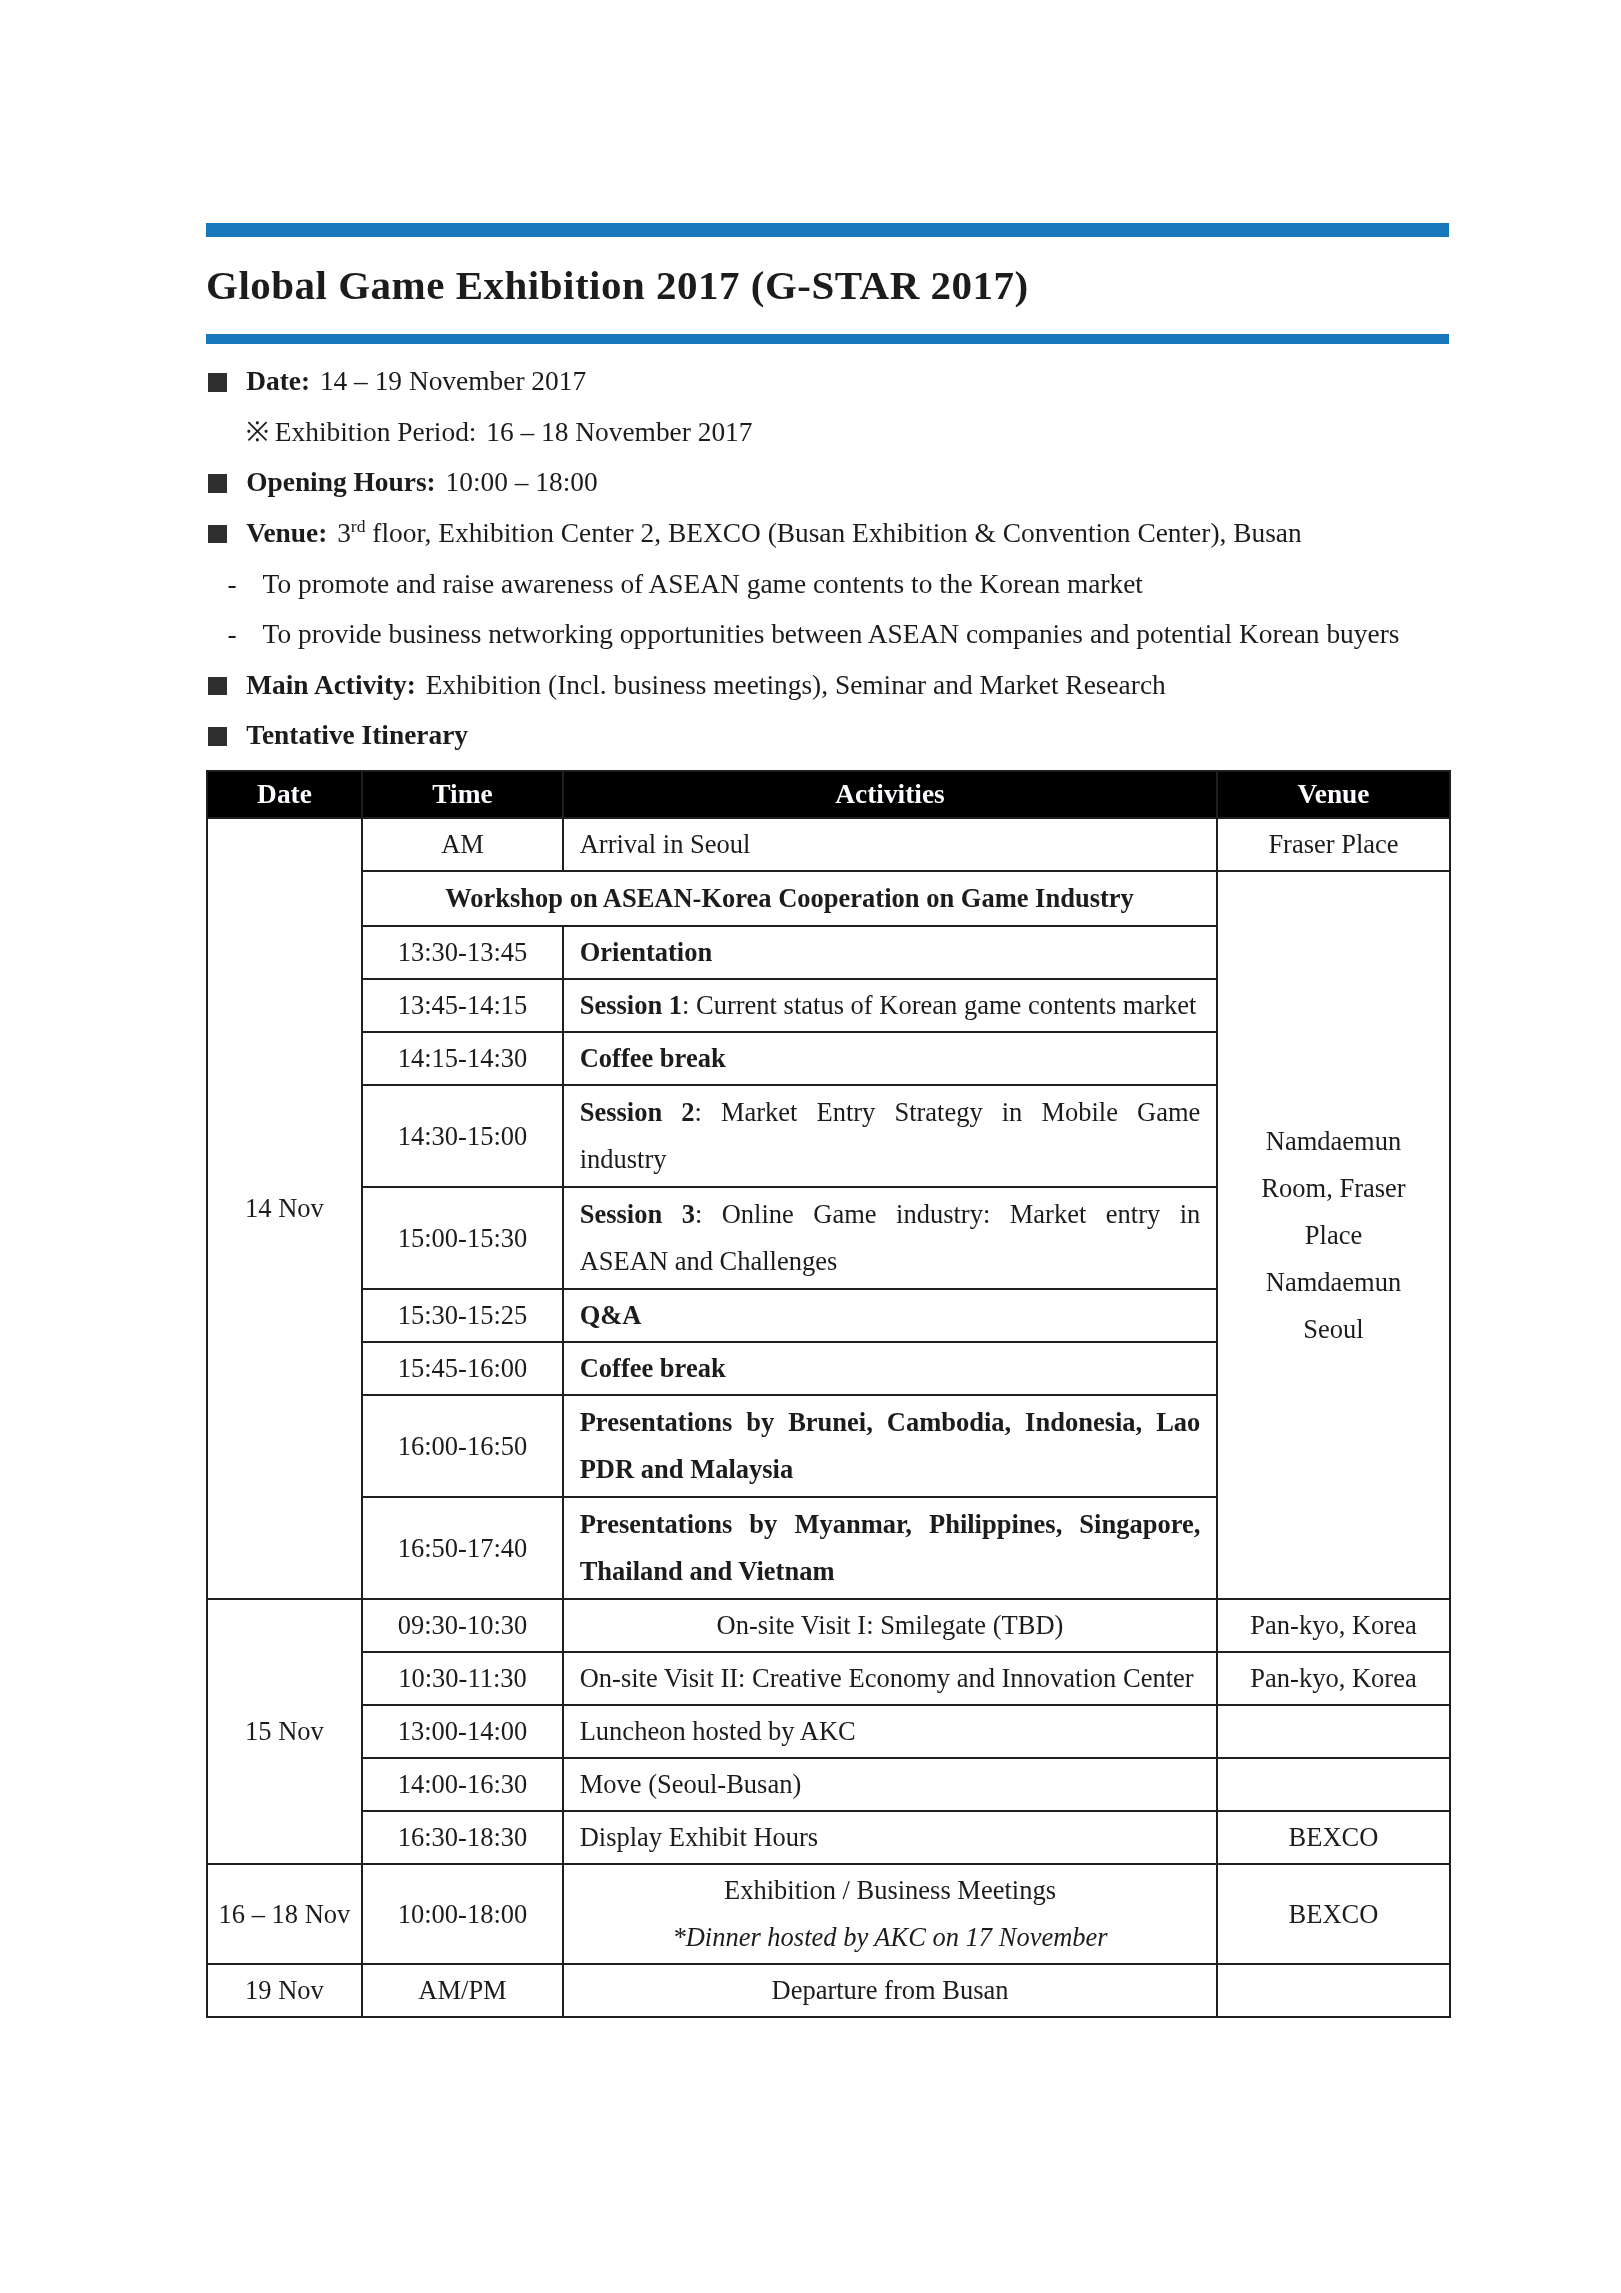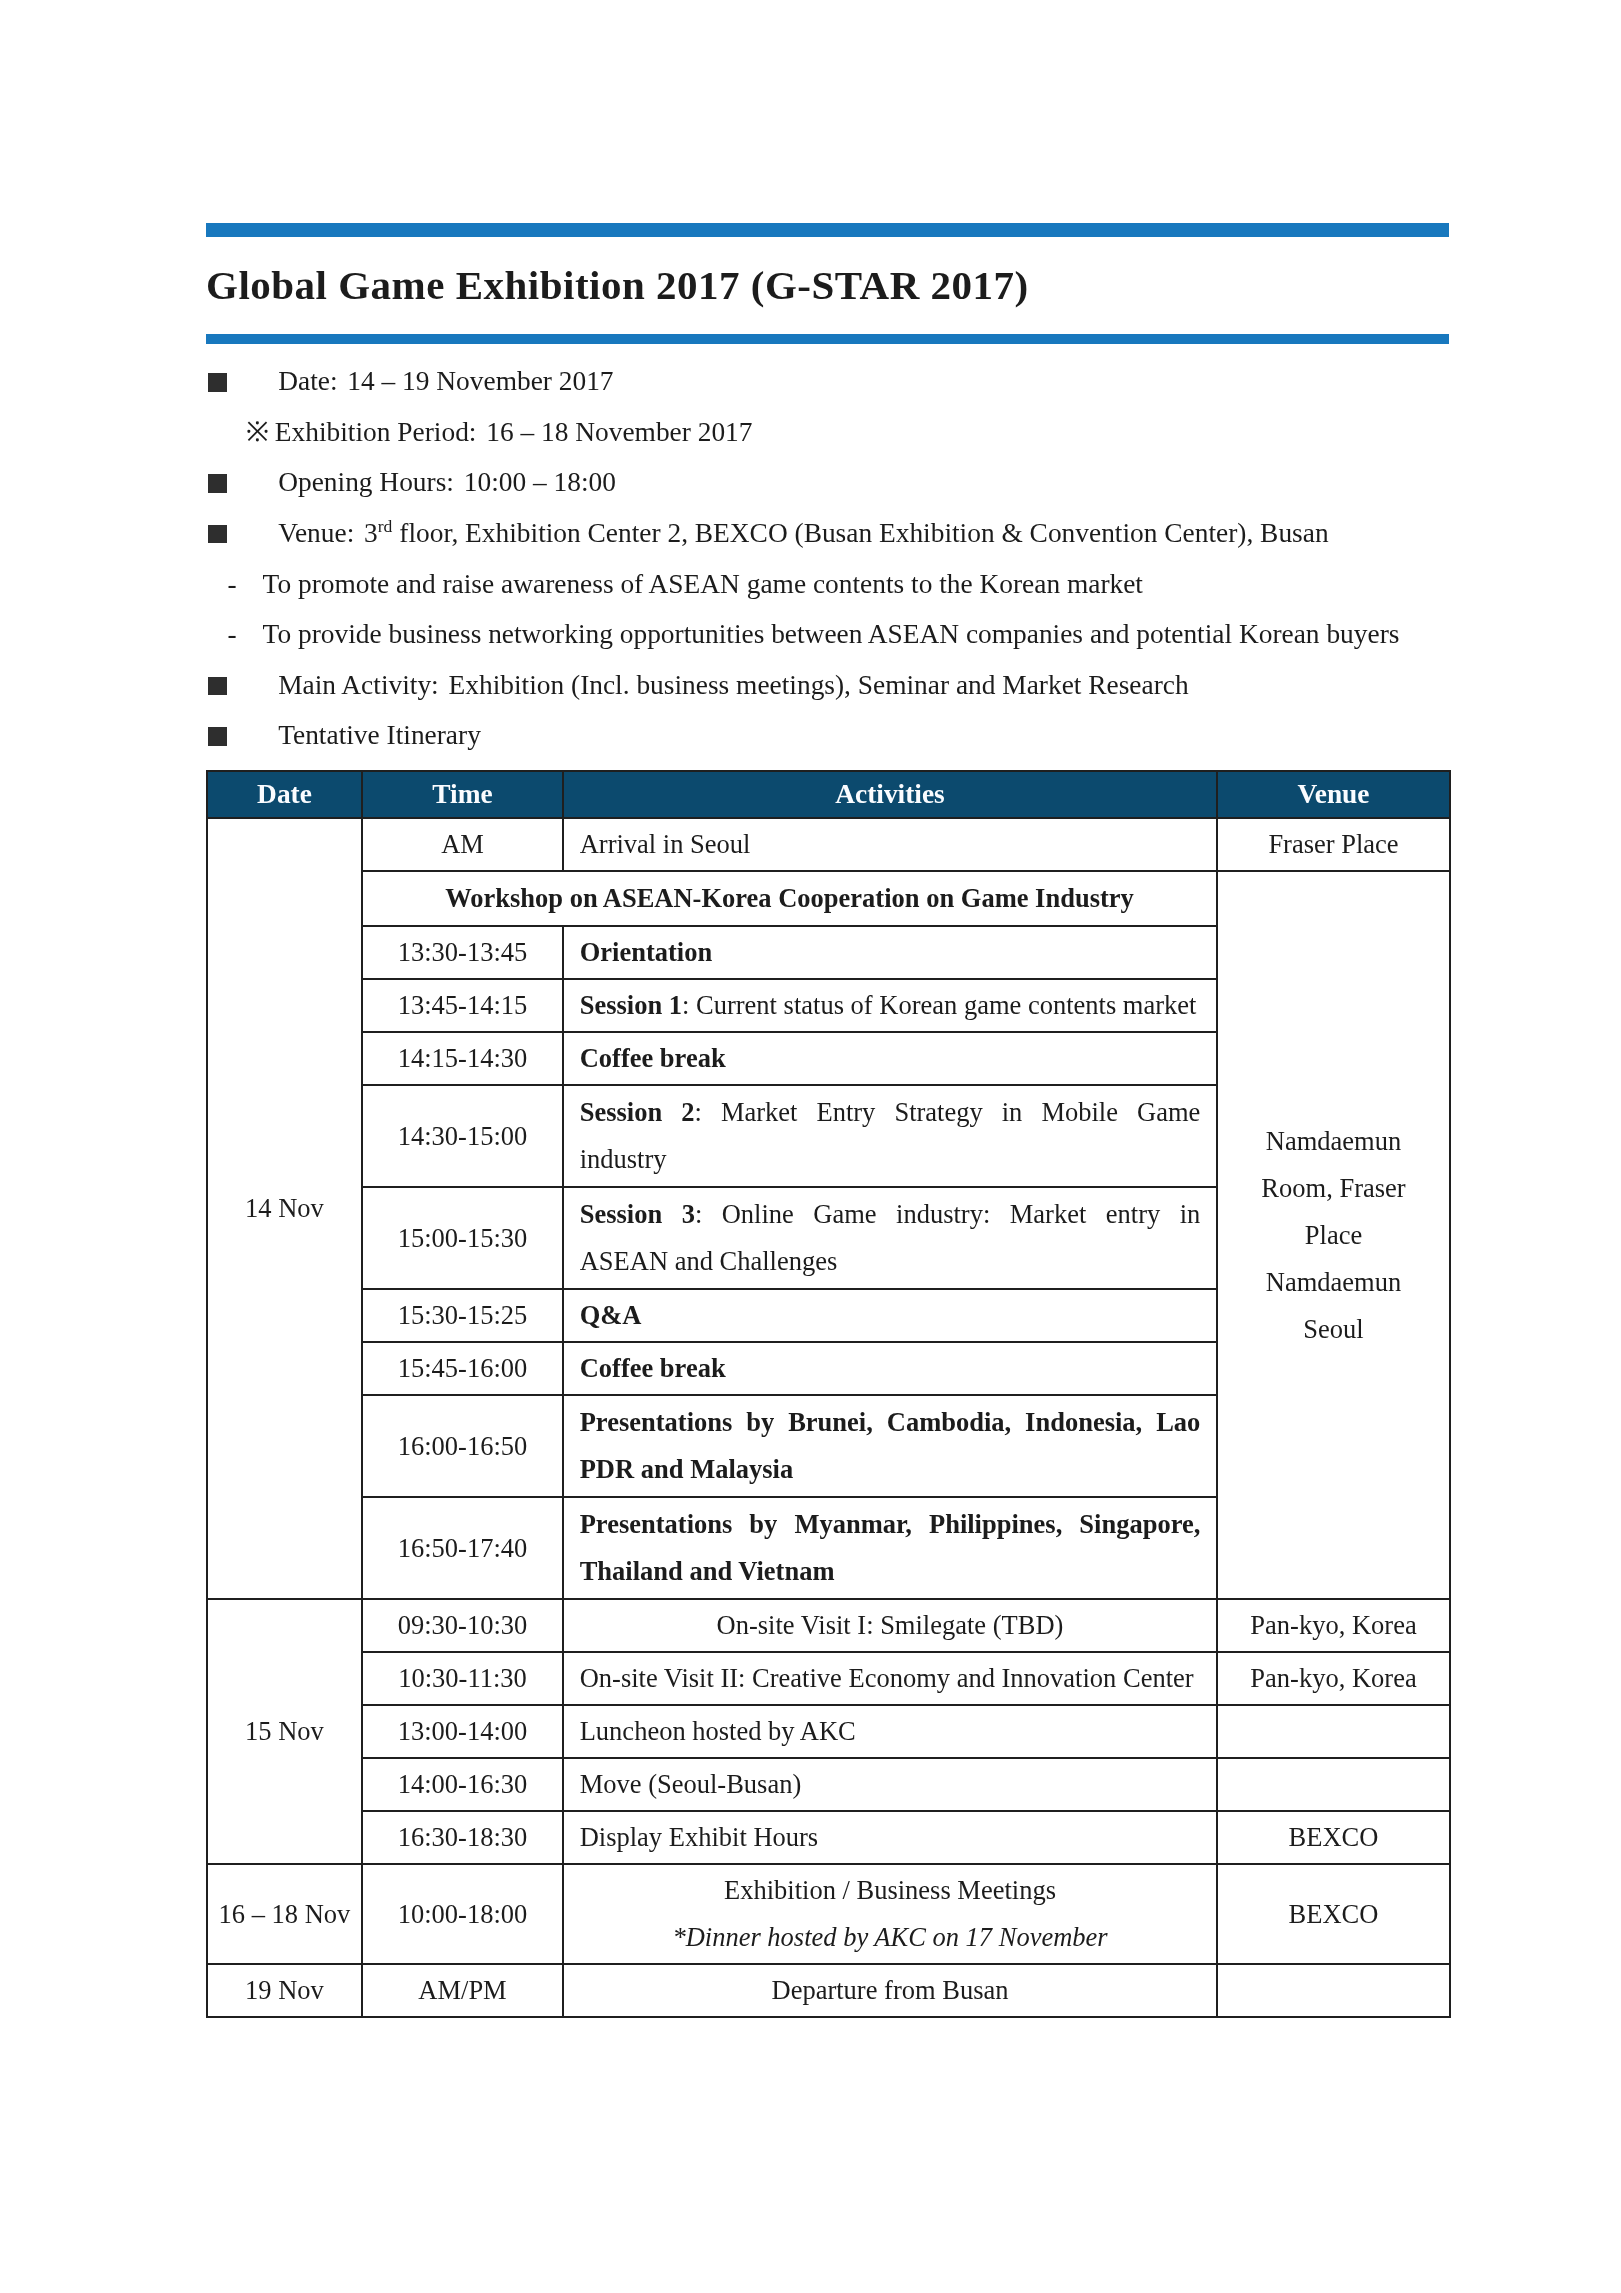--- a/index.html
+++ b/index.html
@@ -27,21 +27,21 @@
     letter-spacing:0.5px;
   }
 
   .bullets { margin-top:21.6px; font-size:27.4px; }
   .b-row { display:flex; align-items:flex-start; margin-bottom:17.6px; line-height:33px; }
   .sq {
     width:18.6px; height:18.6px; background:#2e2e2e;
     display:inline-block; flex:0 0 18.6px; margin:7.8px 19.6px 0 2px;
   }
   .b-text { flex:1; }
-  .bl { font-weight:normal; margin-right:9.8px;margin-left:32px; }
+  .bl { font-weight:bold; margin-right:9.8px; }
   .sub { padding-left:40px; }
   .note-marker { margin-right:5.9px; }
   .sub .b-label { margin-right:9.8px; }
   .dash-row { padding-left:21.6px; }
   .dash { flex:0 0 35px; text-align:left; }
   .just { text-align:justify; }
   sup { font-size:17.6px; line-height:0; }
 
   table {
     border-collapse:collapse;
@@ -49,21 +49,21 @@
     margin-top:17.6px;
     table-layout:fixed;
     border:2.9px solid #1f1f1f;
   }
   col.c-date  { width:155px; }
   col.c-time  { width:201px; }
   col.c-act   { width:654px; }
   col.c-venue { width:233px; }
   th, td { border:2px solid #1f1f1f; }
   thead th {
-    background:#0c4a6e;
+    background:#000000;
     color:#fafcff;
     font-size:27.4px;
     font-weight:bold;
     height:47px;
     text-align:center;
   }
   td { font-size:26.5px; line-height:47px; vertical-align:middle; }
   .h1 { height:49px; }
   .h2 { height:102px; }
   .hw { height:55px; }

